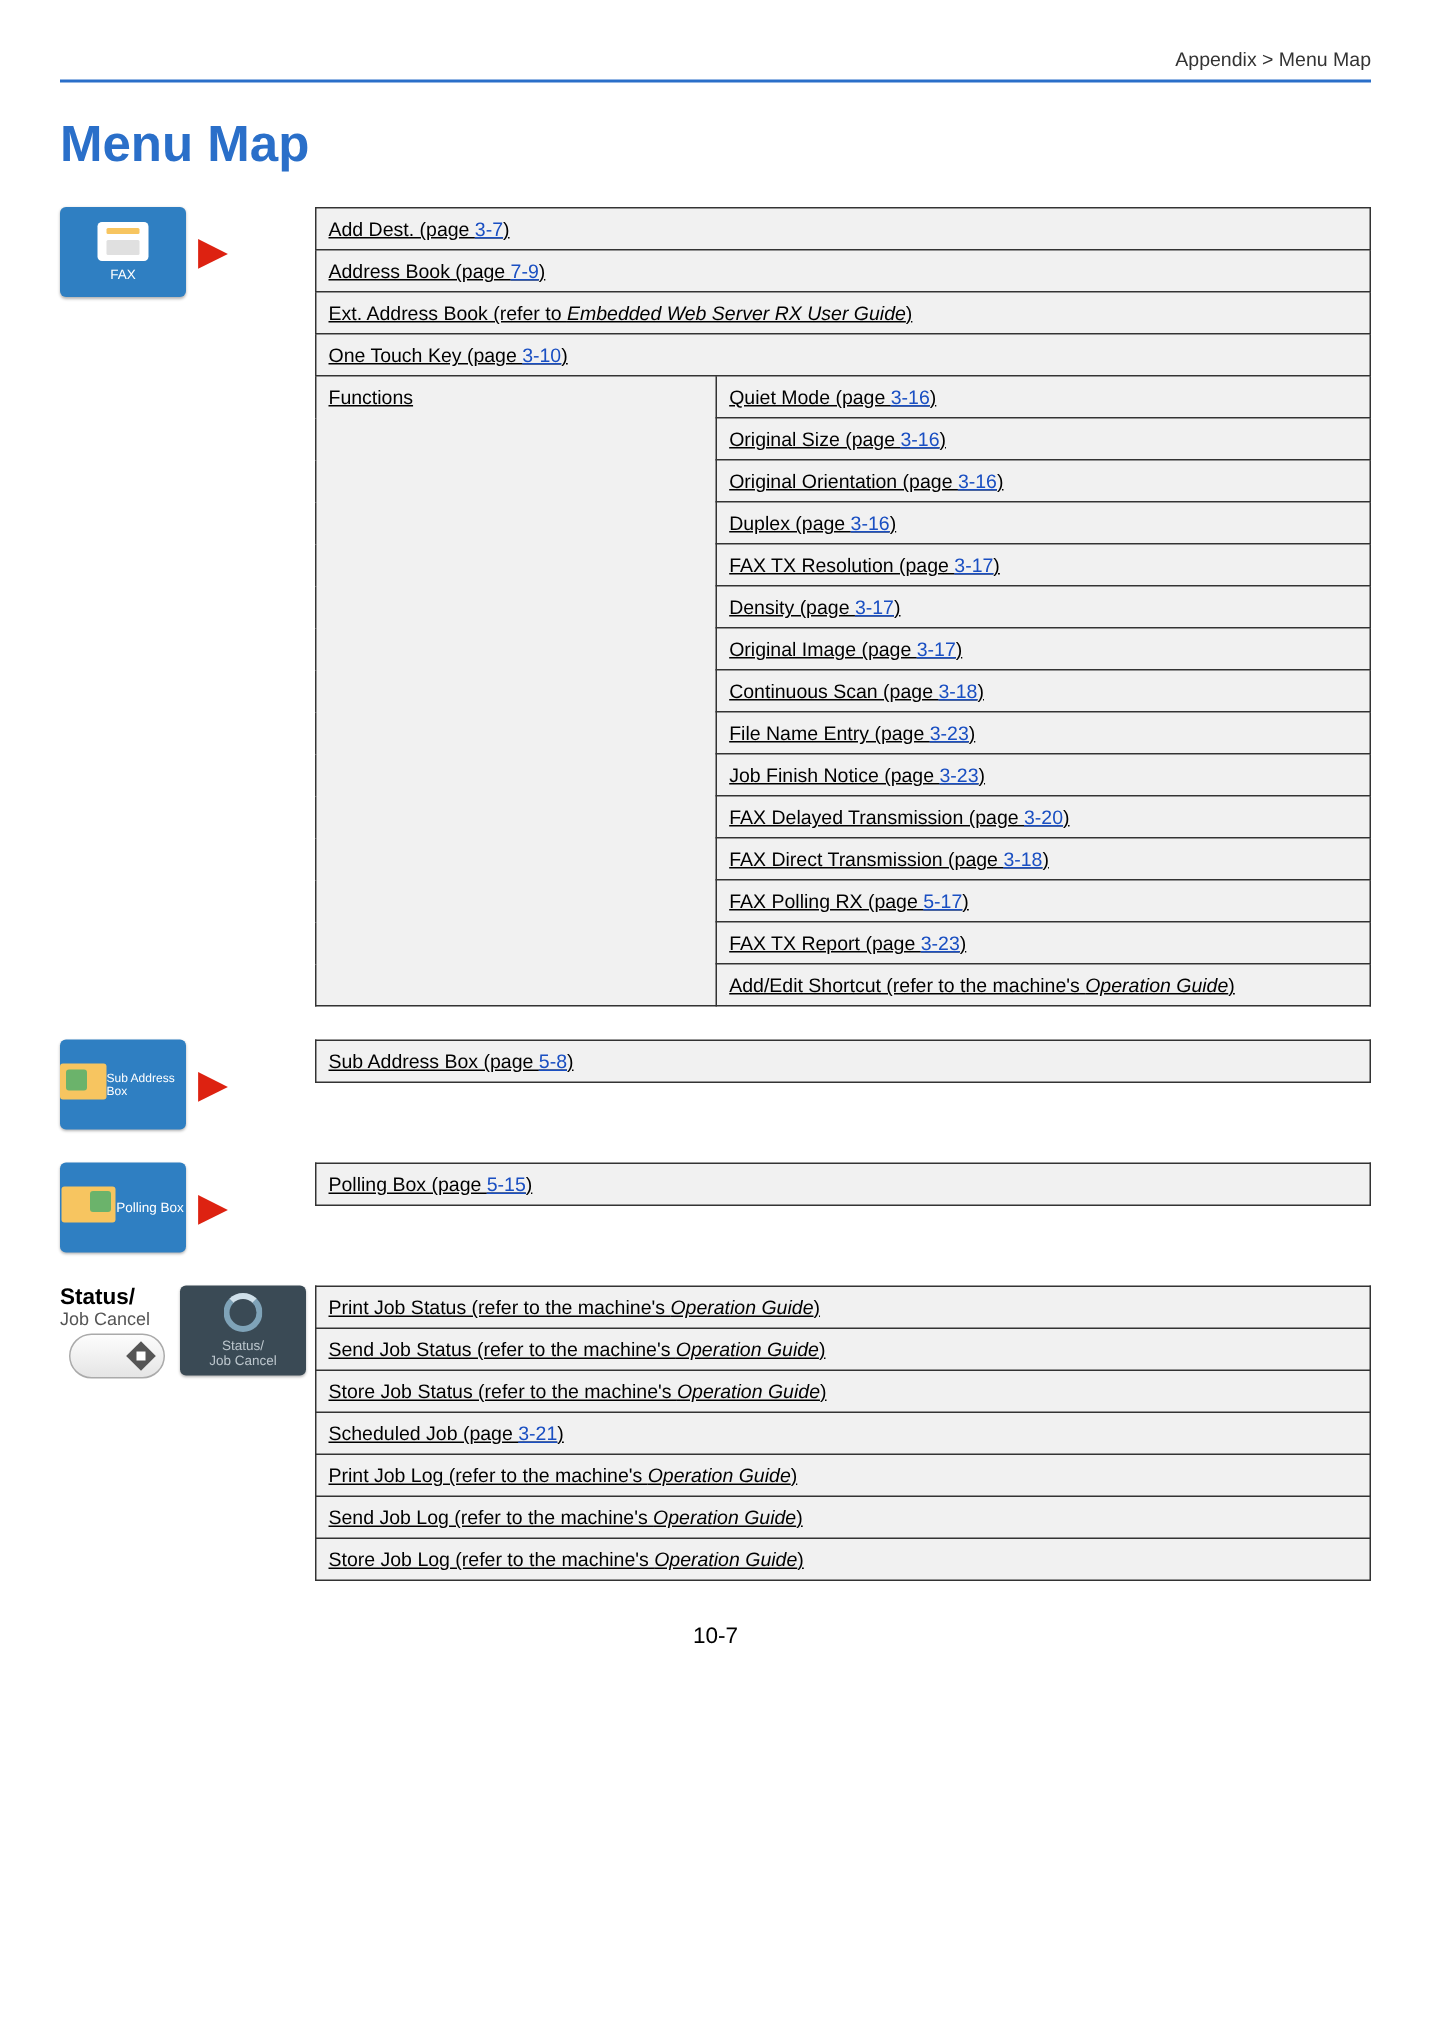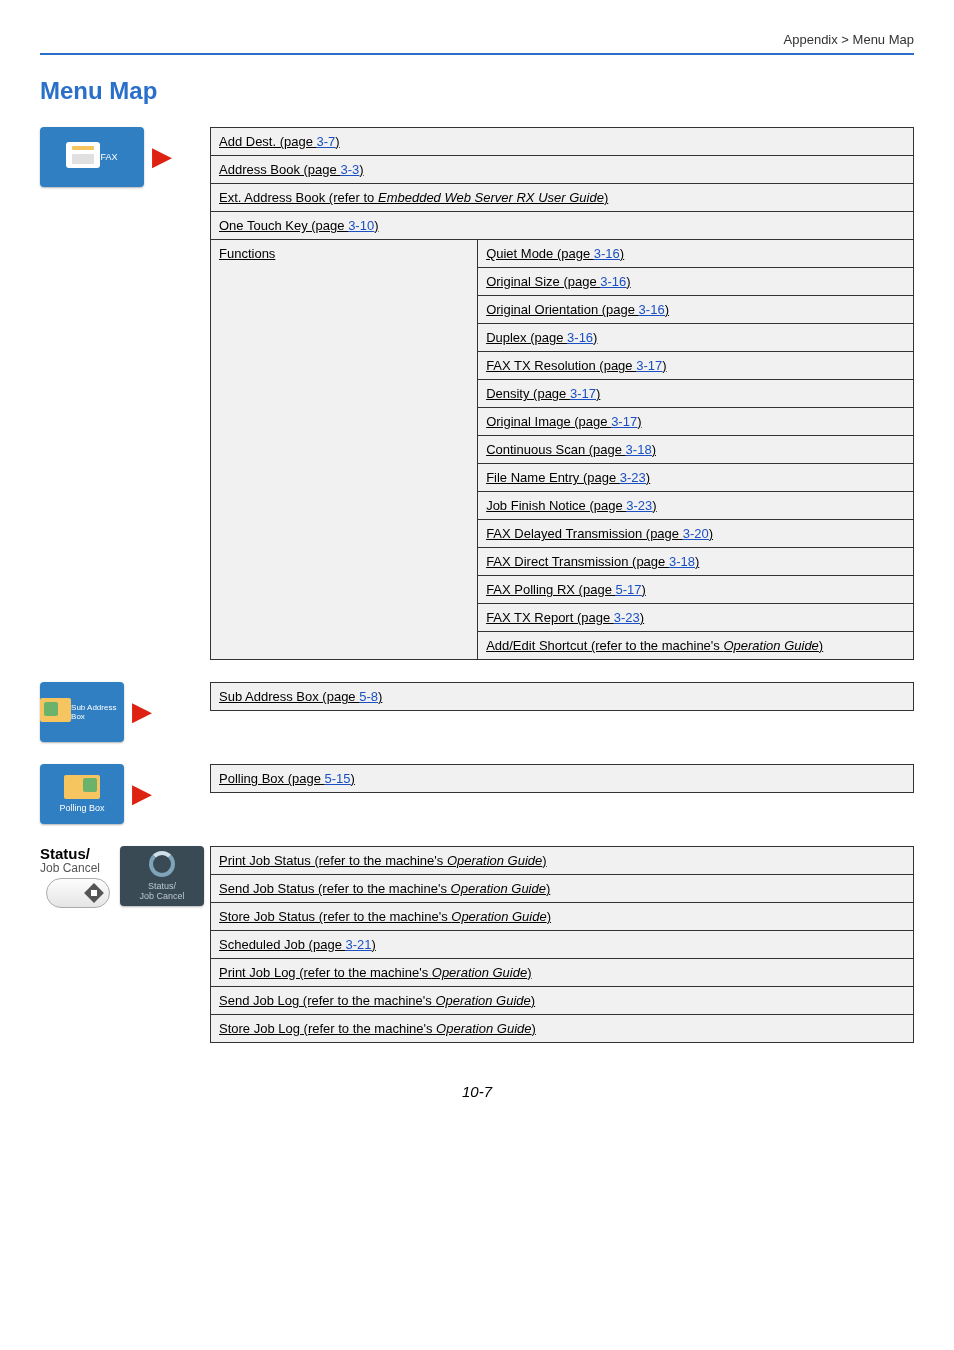--- a/index.html
+++ b/index.html
@@ -6,57 +6,57 @@
   body {
     font-family: Arial, Helvetica, sans-serif;
     background: #fff;
     width: 954px;
     margin: 0 auto;
     color: #000;
     padding: 32px 40px 40px 40px;
   }
   .breadcrumb { font-size: 13px; color: #333; margin-bottom: 6px; text-align: right; }
   .hr-top { height: 2px; background: #2a6fc9; margin-bottom: 22px; }
-  h1.title { color: #2a6fc9; font-size: 24px; font-weight: bold; margin-bottom: 22px; }
+  h1.title { color: #2a6fc9; font-size: 34px; font-weight: bold; margin-bottom: 22px; }
 
   .section { display: flex; align-items: flex-start; margin-bottom: 22px; }
   .icon-col { width: 170px; flex-shrink: 0; display: flex; align-items: flex-start; gap: 8px; }
   .icon-col .arrow { color: #d21; font-size: 26px; line-height: 1; margin-top: 16px; }
 
-  .fax-tile { width: 104px; height: 60px; background: #2f7fc2; border-radius: 4px; display: flex; flex-direction: row; align-items: center; justify-content: center; color: #fff; font-size: 9px; box-shadow: 0 1px 2px rgba(0,0,0,0.3); }
+  .fax-tile { width: 84px; height: 60px; background: #2f7fc2; border-radius: 4px; display: flex; flex-direction: column; align-items: center; justify-content: center; color: #fff; font-size: 9px; box-shadow: 0 1px 2px rgba(0,0,0,0.3); }
   .fax-tile .fax-inner { width: 34px; height: 26px; background: #fff; border-radius: 3px; display:flex; align-items:center; justify-content:center; margin-bottom:4px; position:relative;}
   .fax-tile .fax-inner::before{content:"";width:22px;height:4px;background:#f7c560;position:absolute;top:4px;border-radius:1px;}
   .fax-tile .fax-inner::after{content:"";width:22px;height:10px;background:#e0e0e0;position:absolute;bottom:4px;border-radius:1px;}
 
   .sub-tile { width: 84px; height: 60px; background: #2f7fc2; border-radius: 4px; display:flex;flex-direction:row;align-items:center;justify-content:center;color:#fff;font-size:8px;box-shadow:0 1px 2px rgba(0,0,0,0.3);}
   .sub-tile .folder { width:36px;height:24px;background:#f7c560;border-radius:2px;margin-bottom:4px;position:relative;}
   .sub-tile .folder::before{content:"";position:absolute;left:4px;top:4px;width:14px;height:14px;background:#6bb36b;border-radius:2px;}
 
-  .poll-tile { width: 84px; height: 60px; background: #2f7fc2; border-radius: 4px; display:flex;flex-direction:column;align-items:center;justify-content:center;color:#fff;font-size:9px;box-shadow:0 1px 2px rgba(0,0,0,0.3);}
+  .poll-tile { width: 84px; height: 60px; background: #2f7fc2; border-radius: 4px; display:flex;flex-direction:row;align-items:center;justify-content:center;color:#fff;font-size:9px;box-shadow:0 1px 2px rgba(0,0,0,0.3);}
   .poll-tile .folder2 { width:36px;height:24px;background:#f7c560;border-radius:2px;margin-bottom:4px;position:relative;}
   .poll-tile .folder2::before{content:"";position:absolute;right:3px;top:3px;width:14px;height:14px;background:#6bb36b;border-radius:2px;}
 
   .status-stack { display:flex; flex-direction:row; gap:10px; }
   .status-label { font-family: "Segoe UI", Arial, sans-serif; font-size:15px; line-height:1.05;}
   .status-label .l1{font-weight:600;}
   .status-label .l2{color:#555;font-size:12px;}
   .status-btn { width:64px;height:30px;background:linear-gradient(#fdfdfd,#e5e5e5);border:1px solid #aaa;border-radius:15px;display:flex;align-items:center;justify-content:flex-end;padding:0 8px;margin:4px auto 0 6px;}
   .status-btn .diamond{width:14px;height:14px;background:#555;transform:rotate(45deg);display:flex;align-items:center;justify-content:center;}
   .status-btn .diamond::after{content:"";width:6px;height:6px;background:#fff;transform:rotate(45deg);}
   .status-screen { width:84px;height:60px;background:#3a4a55;border-radius:4px;display:flex;flex-direction:column;align-items:center;justify-content:center;color:#bcc6cd;font-size:9px;box-shadow:0 1px 2px rgba(0,0,0,0.3);}
   .status-screen .wheel{width:26px;height:26px;border:4px solid #7fa3b8;border-top-color:#cfe0ea;border-radius:50%;margin-bottom:4px;}
   
   .table-col { flex: 1; text-decoration: underline; }
   table.menu { border-collapse: collapse; width: 100%; font-size: 13px; }
   table.menu td { border: 1px solid #333; padding: 6px 8px; background: #f1f1f1; vertical-align: top; }
 
   a.link { color: #1a4fc2; text-decoration: underline; }
   .italic { font-style: italic; }
 
-  .page-num { text-align:center; font-size:15px; margin-top:40px;font-style:italic; }
+  .page-num { text-align:center; font-size:15px; margin-top:28px; }
 </style>
 </head>
 <body>
 
 <div class="breadcrumb">Appendix &gt; Menu Map</div>
 <div class="hr-top"></div>
 <h1 class="title">Menu Map</h1>
 
 <div class="section">
   <div class="icon-col">
@@ -66,21 +66,21 @@
     </div>
     <span class="arrow">▶</span>
   </div>
   <div class="table-col">
     <table class="menu">
       <tbody>
           <tr>
             <td colspan="2">Add Dest. (page <a class="link" href="#">3-7</a>)</td>
           </tr>
           <tr>
-            <td colspan="2">Address Book (page <a class="link" href="#">3-3</a>)</td>
+            <td colspan="2">Address Book (page <a class="link" href="#">7-9</a>)</td>
           </tr>
           <tr>
             <td colspan="2">Ext. Address Book (refer to <span class="italic">Embedded Web Server RX User Guide</span>)</td>
           </tr>
           <tr>
             <td colspan="2">One Touch Key (page <a class="link" href="#">3-10</a>)</td>
           </tr>
         </tbody>
       <tbody>
           <tr>

